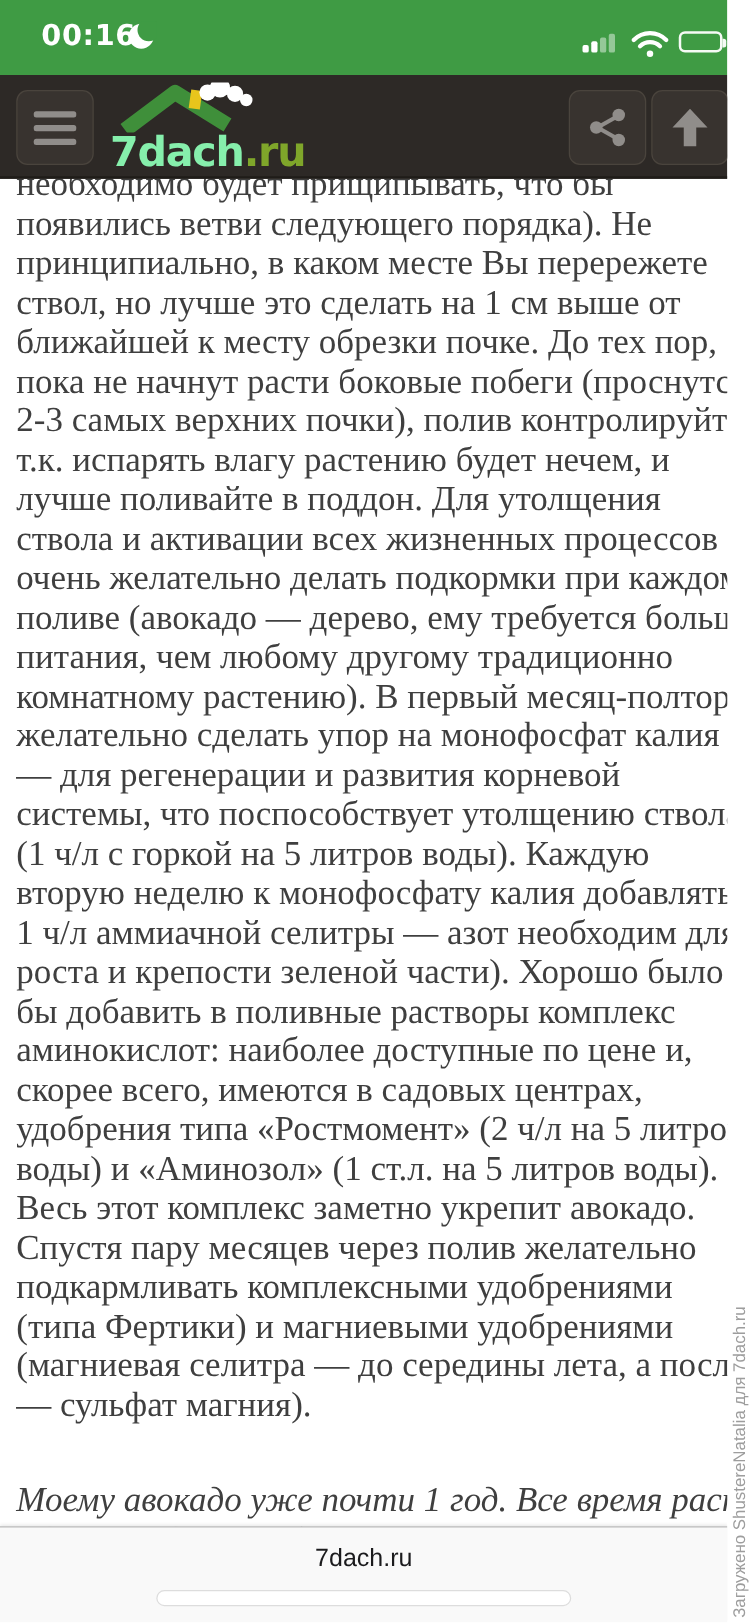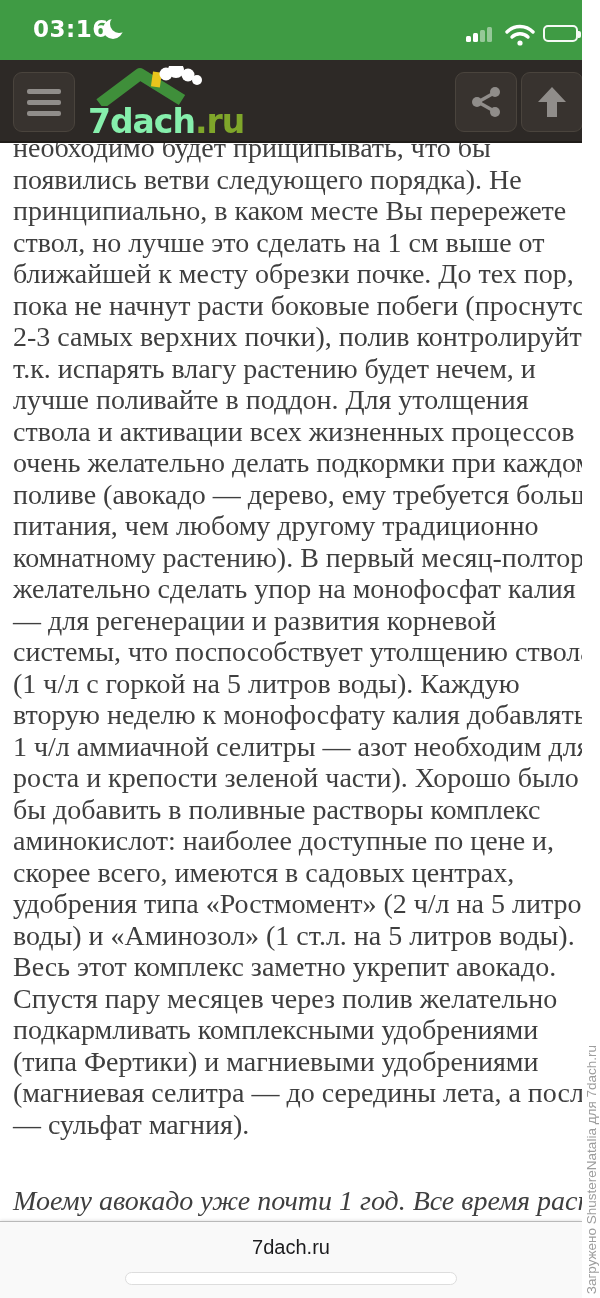--- a/index.html
+++ b/index.html
@@ -63,21 +63,21 @@
                font-family:"Liberation Sans", sans-serif; font-size:13.5px; color:#9d9d9d; white-space:nowrap; }
 </style>
 </head>
 <body>
 
 <div class="screen">
 
   <div class="page">
 
     <div class="statusbar">
-      <span class="sb-time">03:16</span>
+      <span class="sb-time">00:16</span>
       <span class="sb-moon">
         <svg width="24" height="24" viewBox="0 0 24 24">
           <circle cx="12" cy="12" r="10" fill="#ffffff"></circle>
           <circle cx="18" cy="7" r="9" fill="#3f9b44"></circle>
         </svg>
       </span>
       <span class="sb-signal">
         <i class="b1 lit"></i>
           <i class="b2 lit"></i>
           <i class="b3 dim"></i>

